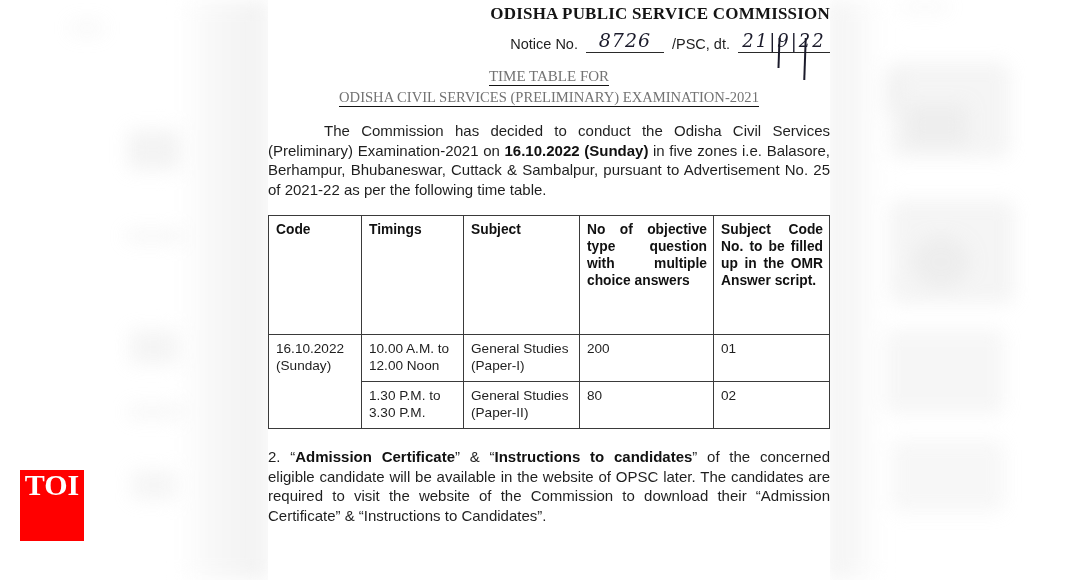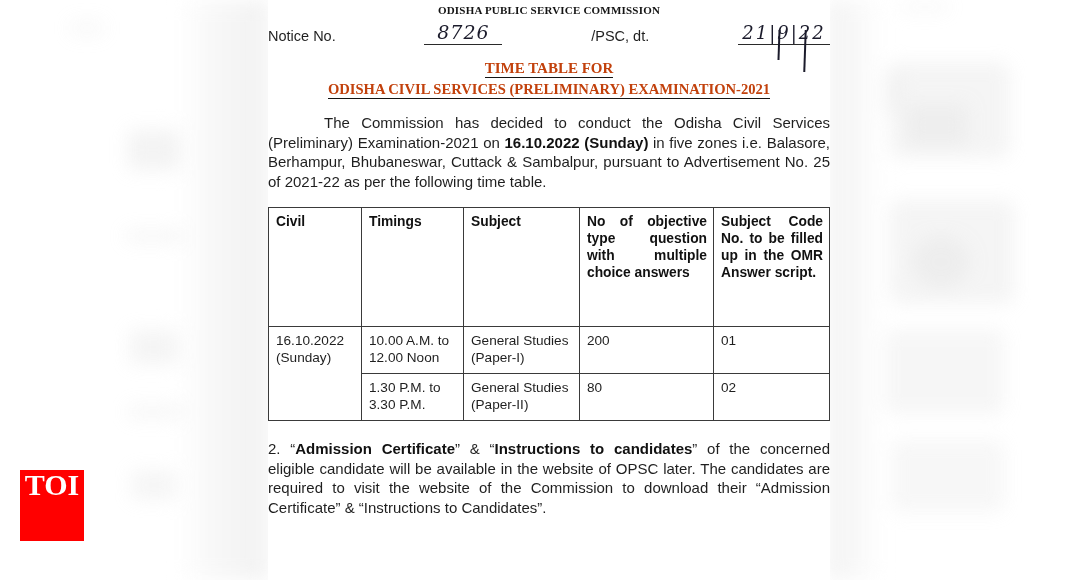--- a/index.html
+++ b/index.html
@@ -46,36 +46,36 @@
     left: 268px; top: 0;
     width: 562px; height: 580px;
     background: #ffffff;
     color: #1a1a1a;
   }
 
   
   .org-title {
     font-family: "Liberation Serif", serif;
     font-weight: bold;
-    font-size: 11px;
+    font-size: 17px;
     letter-spacing: .2px;
-    text-align: center;
+    text-align: right;
     margin: 4px 0 0 0;
     color: #141414;
     white-space: nowrap;
   }
 
   .notice-line {
     display: flex;
-    justify-content: space-between;
+    justify-content: flex-end;
     align-items: flex-end;
     margin-top: 10px;
     font-size: 14.5px;
     color: #1f1f1f;
-    gap: 0px;
+    gap: 8px;
   }
   .notice-label { padding-bottom: 1px; }
   .rule-slot {
     position: relative;
     border-bottom: 1.4px solid #2a2a2a;
     height: 19px;
     display: inline-block;
     text-align: center;
   }
   .rule-slot.num  { width: 78px; }
@@ -98,23 +98,23 @@
   .pen-stroke {
     position: absolute;
     width: 1.6px;
     background: #1b1b2b;
     transform: rotate(2deg);
   }
 
   .tt-block { margin-top: 14px; text-align: center; }
   .tt-line {
     font-family: "Liberation Serif", serif;
-    font-weight: bold;
+    font-weight: normal;
     font-size: 15px;
-    color: #c2410c;
+    color: #737373;
     display: inline-block;
     border-bottom: 1.3px solid #141414;
     padding-bottom: 0px;
     line-height: 17px;
     white-space: nowrap;
   }
   .tt-line.second { font-size: 14.6px; margin-top: 3px; }
 
   
   .para {
@@ -242,21 +242,21 @@
     <table class="tt">
       <colgroup>
         <col class="c-date">
           <col class="c-time">
           <col class="c-subj">
           <col class="c-num">
           <col class="c-code">
       </colgroup>
       <thead>
         <tr class="hdr">
-          <th>Civil</th>
+          <th>Code</th>
           <th>Timings</th>
           <th>Subject</th>
           <th class="just">No of objective type question with multiple choice answers</th>
           <th class="just">Subject Code No. to be filled up in the OMR Answer script.</th>
         </tr>
       </thead>
       <tbody>
         <tr class="body-row">
           <td rowspan="2">16.10.2022 (Sunday)</td>
           <td class="jtext">10.00 A.M. to 12.00 Noon</td>

